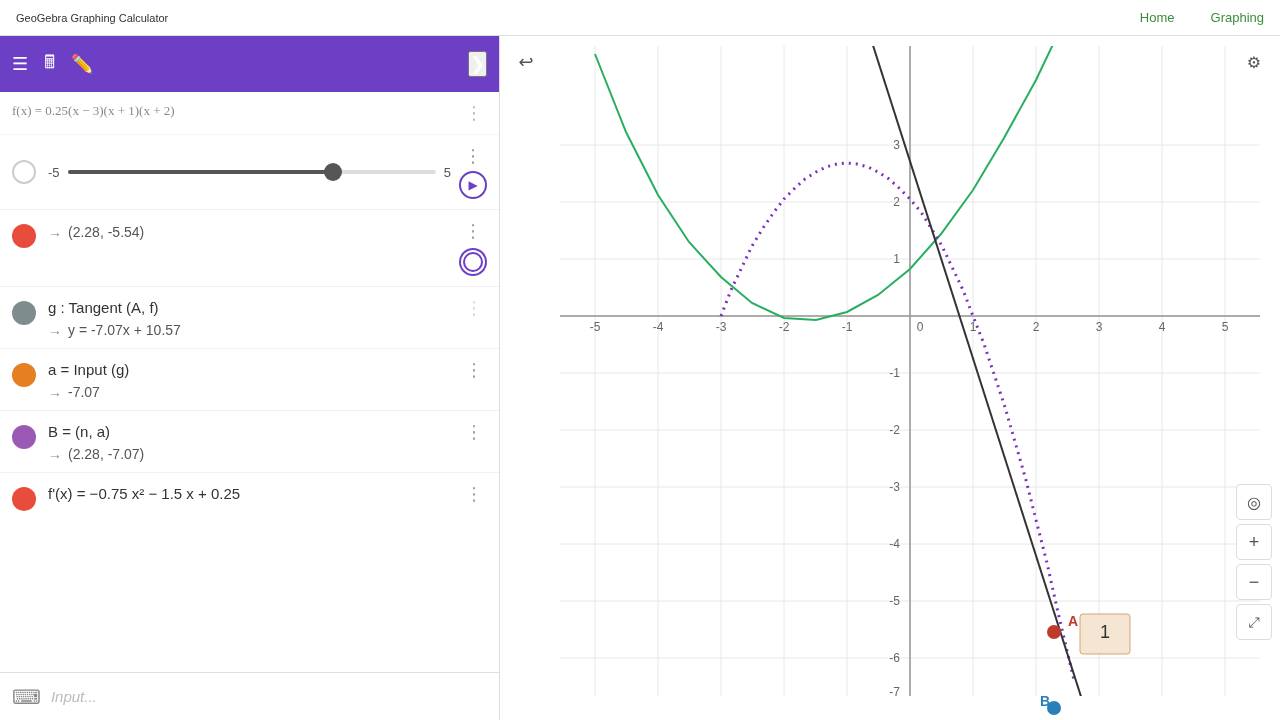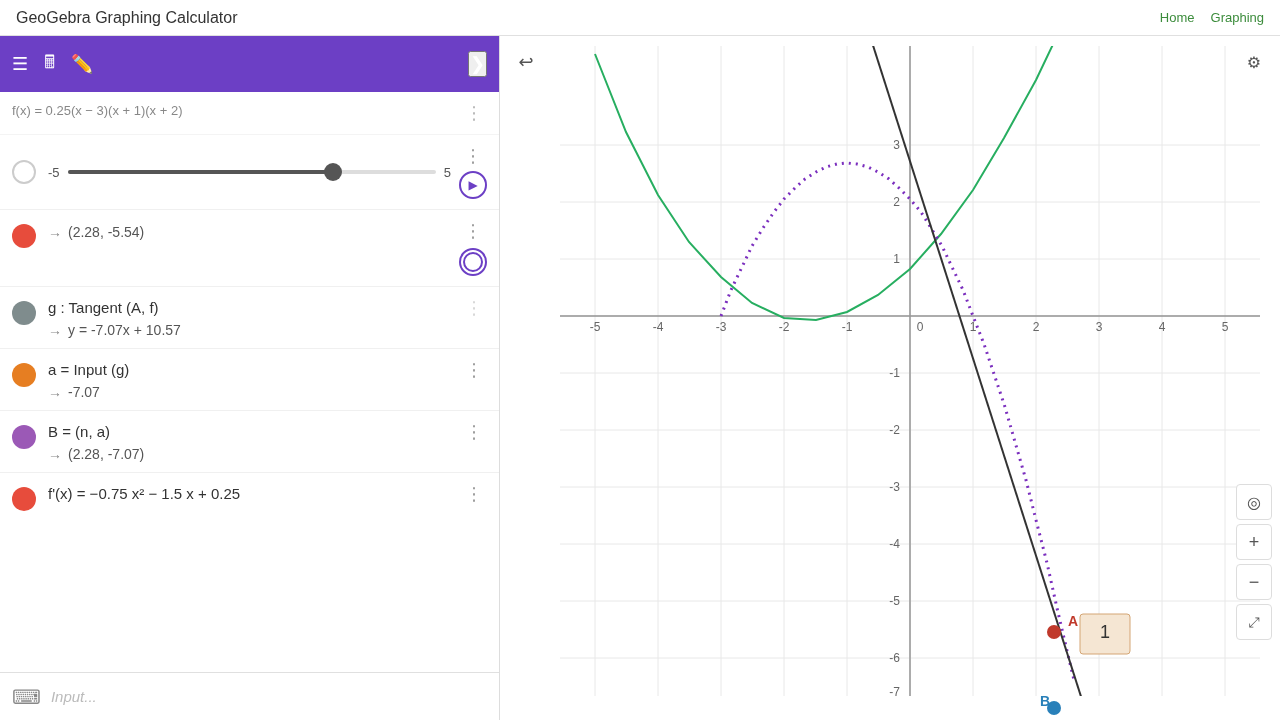--- a/index.html
+++ b/index.html
@@ -4,22 +4,22 @@
   <style>
     * { margin: 0; padding: 0; box-sizing: border-box; }
     body { width: 1280px; height: 720px; overflow: hidden; font-family: Arial, sans-serif; background: #fff; }
 
     
     .top-nav {
       position: absolute; top: 0; left: 0; right: 0; height: 36px;
       display: flex; align-items: center; justify-content: space-between;
       padding: 0 16px; background: #fff; border-bottom: 1px solid #e0e0e0; z-index: 10;
     }
-    .top-nav-title { font-size: 16px; color: #333; }
-    .top-nav-links { display: flex; gap: 16px; }
+    .top-nav-title { font-size: 11px; color: #333; }
+    .top-nav-links { display: flex; gap: 36px; }
     .top-nav-link { font-size: 13px; color: #3c8c3c; text-decoration: none; cursor: pointer; }
 
     
     .left-panel {
       position: absolute; top: 36px; left: 0; width: 500px; bottom: 0;
       background: #fff; border-right: 1px solid #ddd; display: flex; flex-direction: column;
     }
 
     
     .toolbar {
@@ -137,21 +137,21 @@
       <button class="toolbar-icon">🖩</button>
       <button class="toolbar-icon">✏️</button>
     </div>
     <button class="toolbar-right">❯</button>
   </div>
 
   <div class="entries">
 
     <div class="entry-row" style="min-height:36px; opacity:0.7;">
       <div class="entry-content">
-        <div class="entry-main" style="font-size:13px; color:#555;">f(x) = 0.25(x − 3)(x + 1)(x + 2)</div>
+        <div class="entry-main" style="font-size:13px; color:#555;font-family:Liberation Serif, serif;">f(x) = 0.25(x − 3)(x + 1)(x + 2)</div>
       </div>
       <span class="entry-menu">⋮</span>
     </div>
 
     <div class="slider-row">
       <div class="slider-color" style="background:#fff;"></div>
       <div class="slider-content">
         <div class="slider-controls">
           <span class="slider-min">-5</span>
           <div class="slider-track">

